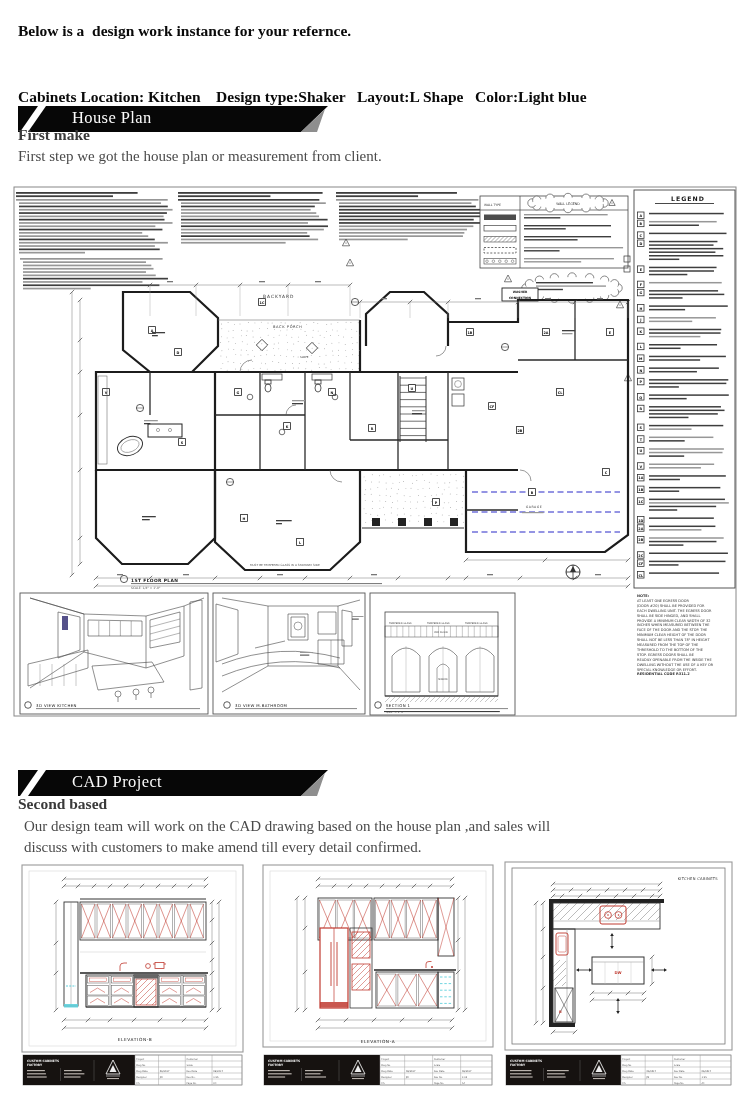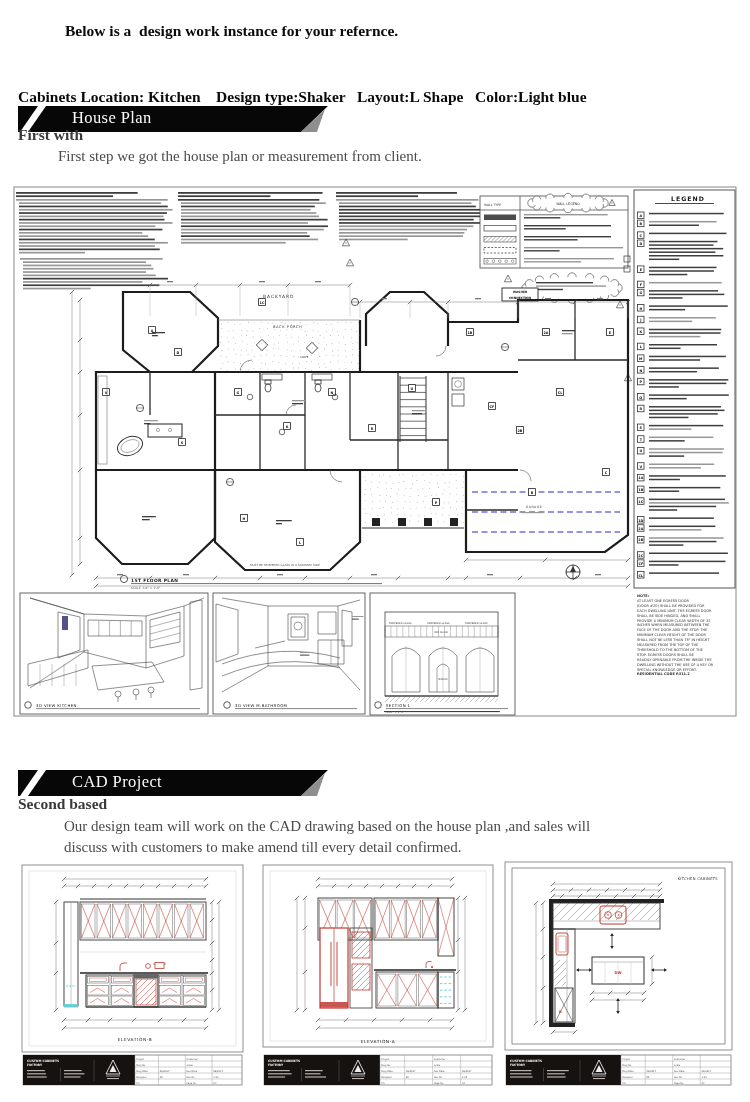--- a/index.html
+++ b/index.html
@@ -1,42 +1,42 @@
 <!DOCTYPE html>
 <html><head>
 <meta charset="utf-8">
 <style>
   html,body{margin:0;padding:0;background:#fff;}
   body{width:750px;height:1102px;position:relative;font-family:"Liberation Serif",serif;overflow:hidden;}
   .abs{position:absolute;}
-  .intro1{left:18px;top:22px;font-weight:bold;font-size:15.5px;color:#0a0a0a;white-space:pre;margin-left:47px;}
+  .intro1{left:18px;top:22px;font-weight:bold;font-size:15.5px;color:#0a0a0a;white-space:pre;}
   .intro2{left:18px;top:44px;font-weight:bold;font-size:15.5px;color:#0a0a0a;white-space:pre;margin-top:44px;}
   .ribbon{position:absolute;left:18px;width:312px;height:27px;margin-top:20px;}
   .ribbon svg{position:absolute;left:0;top:0;}
   .ribbon-label{position:absolute;left:54px;top:2px;font-family:"Liberation Serif",serif;font-size:16.5px;color:#fbfbfb;letter-spacing:.4px;}
   .step-title{font-weight:bold;font-size:15.5px;color:#3a3a3a;}
-  .step-body{font-size:15px;color:#4a4a4a;white-space:pre-line;line-height:21px;width:660px;margin-left:40px;}
+  .step-body{font-size:15px;color:#4a4a4a;white-space:pre-line;line-height:21px;width:660px;}
   svg text{font-family:"DejaVu Sans",sans-serif;}
 </style>
 </head>
 <body>
 
 <div class="abs intro1">Below is a  design work instance for your refernce.</div>
 <div class="abs intro2">Cabinets Location: Kitchen    Design type:Shaker   Layout:L Shape   Color:Light blue</div>
 
 <div class="ribbon" style="top:86px">
   <svg width="312" height="27" viewBox="0 0 312 27">
     <polygon points="0,0 20,0 2,26 0,26" fill="#070707"></polygon>
     <polygon points="28,0 310,0 283,26 10,26" fill="#070707"></polygon>
     <polygon points="283,26 307,3 299,26" fill="#8e8e8e"></polygon>
   </svg>
   <span class="ribbon-label">House Plan</span>
 </div>
 
-<div class="abs step-title" style="left:18px;top:126px">First with</div>
+<div class="abs step-title" style="left:18px;top:126px">First make</div>
 <div class="abs step-body" style="left:18px;top:146px">First step we got the house plan or measurement from client.</div>
 
 <svg id="hp" class="abs" style="left:10px;top:183px" width="730" height="537" viewBox="10 183 730 537">
     <g>
       <rect x="14" y="187" width="722" height="529" fill="#fff" stroke="#888" stroke-width="1"></rect>
     </g>
     <g>
       <g>
         <rect x="16" y="192" width="121.60309298113133" height="1.8" fill="#3e3e3e"></rect>
         <rect x="16" y="195.3" width="96.97664083008496" height="1.8" fill="#3e3e3e"></rect>

